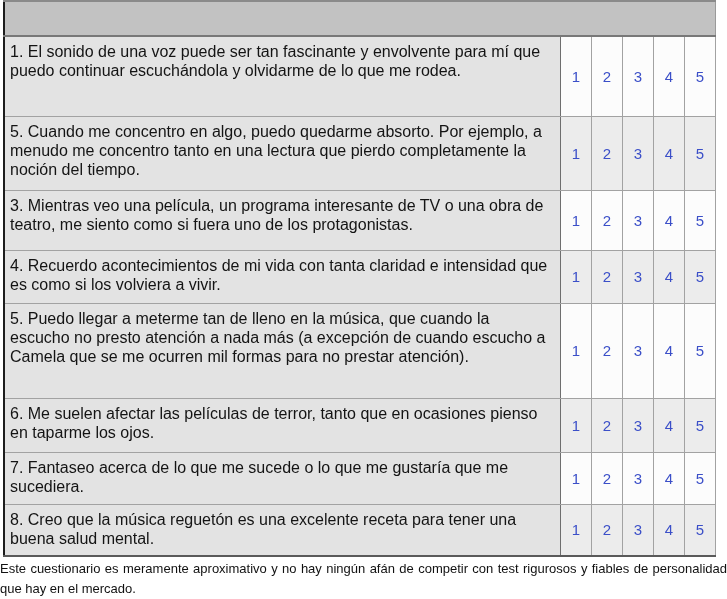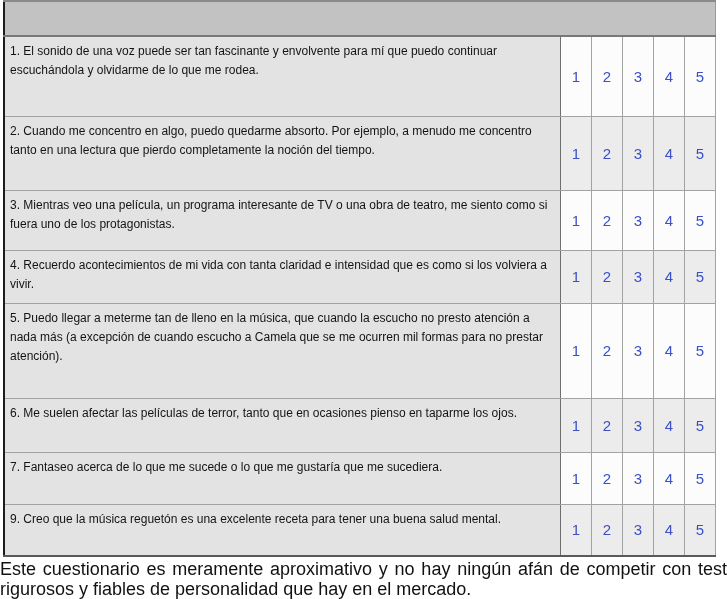--- a/index.html
+++ b/index.html
@@ -23,21 +23,21 @@
   }
   th.hdr {
     background: #c2c2c2;
     height: 31px;
     border-bottom: 2px solid #787878;
     font-weight: normal;
   }
   td { border: 1px solid #a2a2a2; }
   td.q {
     background: #e3e3e3;
-    font-size: 12px;
+    font-size: 16px;
     line-height: 19px;
     padding: 5px 10px 5px 5px;
     vertical-align: top;
     border-right: 1px solid #6e6e6e;
     letter-spacing: 0px;
   }
   td.n {
     text-align: center;
     vertical-align: middle;
     font-size: 15px;
@@ -53,21 +53,21 @@
   tbody tr:nth-child(4) { height: 53px; margin-top: 12px; }
   tbody tr:nth-child(5) { height: 95px; margin-top: 16px; }
   tbody tr:nth-child(6) { height: 54px; margin-left: 48px; }
   tbody tr:nth-child(7) { height: 52px; }
   tbody tr:nth-child(8) { height: 52px; }
 
   .disclaimer {
     position: absolute;
     left: 0; top: 559px;
     width: 727px;
-    font-size: 18px;
+    font-size: 13px;
     line-height: 20px;
     color: #111111;
     text-align: justify;
   }
 </style>
 </head>
 <body>
 
 <div class="sheet">
 
@@ -88,21 +88,21 @@
     <tbody>
       <tr>
         <td class="q">1. El sonido de una voz puede ser tan fascinante y envolvente para mí que puedo continuar escuchándola y olvidarme de lo que me rodea.</td>
         <td class="n">1</td>
         <td class="n">2</td>
         <td class="n">3</td>
         <td class="n">4</td>
         <td class="n">5</td>
       </tr>
       <tr class="alt">
-        <td class="q">2. Cuando me concentro en algo, puedo quedarme absorto. Por ejemplo, a menudo me concentro tanto en una lectura que pierdo completamente la noción del tiempo.</td>
+        <td class="q">5. Cuando me concentro en algo, puedo quedarme absorto. Por ejemplo, a menudo me concentro tanto en una lectura que pierdo completamente la noción del tiempo.</td>
         <td class="n">1</td>
         <td class="n">2</td>
         <td class="n">3</td>
         <td class="n">4</td>
         <td class="n">5</td>
       </tr>
       <tr>
         <td class="q">3. Mientras veo una película, un programa interesante de TV o una obra de teatro, me siento como si fuera uno de los protagonistas.</td>
         <td class="n">1</td>
         <td class="n">2</td>
@@ -136,21 +136,21 @@
       </tr>
       <tr>
         <td class="q">7. Fantaseo acerca de lo que me sucede o lo que me gustaría que me sucediera.</td>
         <td class="n">1</td>
         <td class="n">2</td>
         <td class="n">3</td>
         <td class="n">4</td>
         <td class="n">5</td>
       </tr>
       <tr class="alt">
-        <td class="q">9. Creo que la música reguetón es una excelente receta para tener una buena salud mental.</td>
+        <td class="q">8. Creo que la música reguetón es una excelente receta para tener una buena salud mental.</td>
         <td class="n">1</td>
         <td class="n">2</td>
         <td class="n">3</td>
         <td class="n">4</td>
         <td class="n">5</td>
       </tr>
     </tbody>
   </table>
 
   <div class="disclaimer">Este cuestionario es meramente aproximativo y no hay ningún afán de competir con test rigurosos y fiables de personalidad que hay en el mercado.</div>

